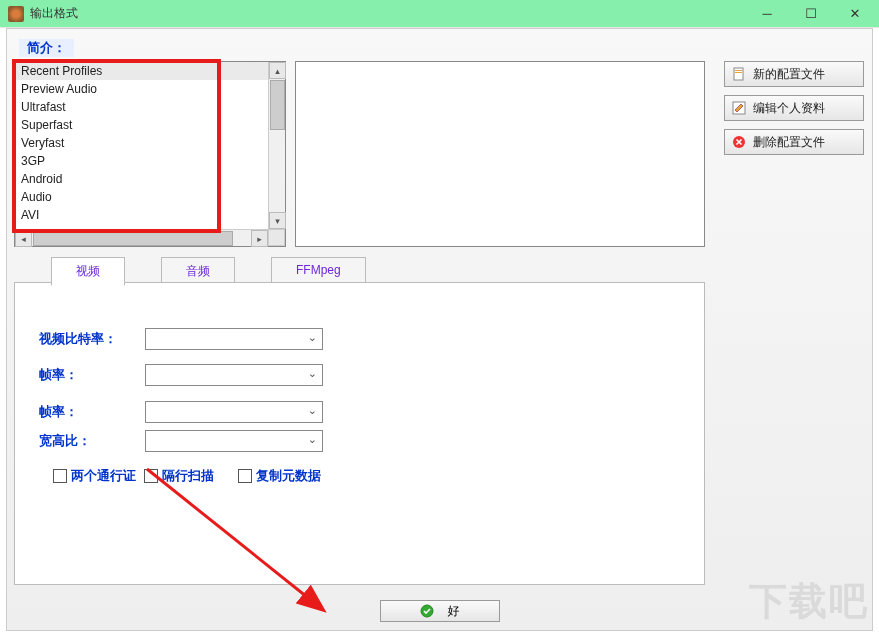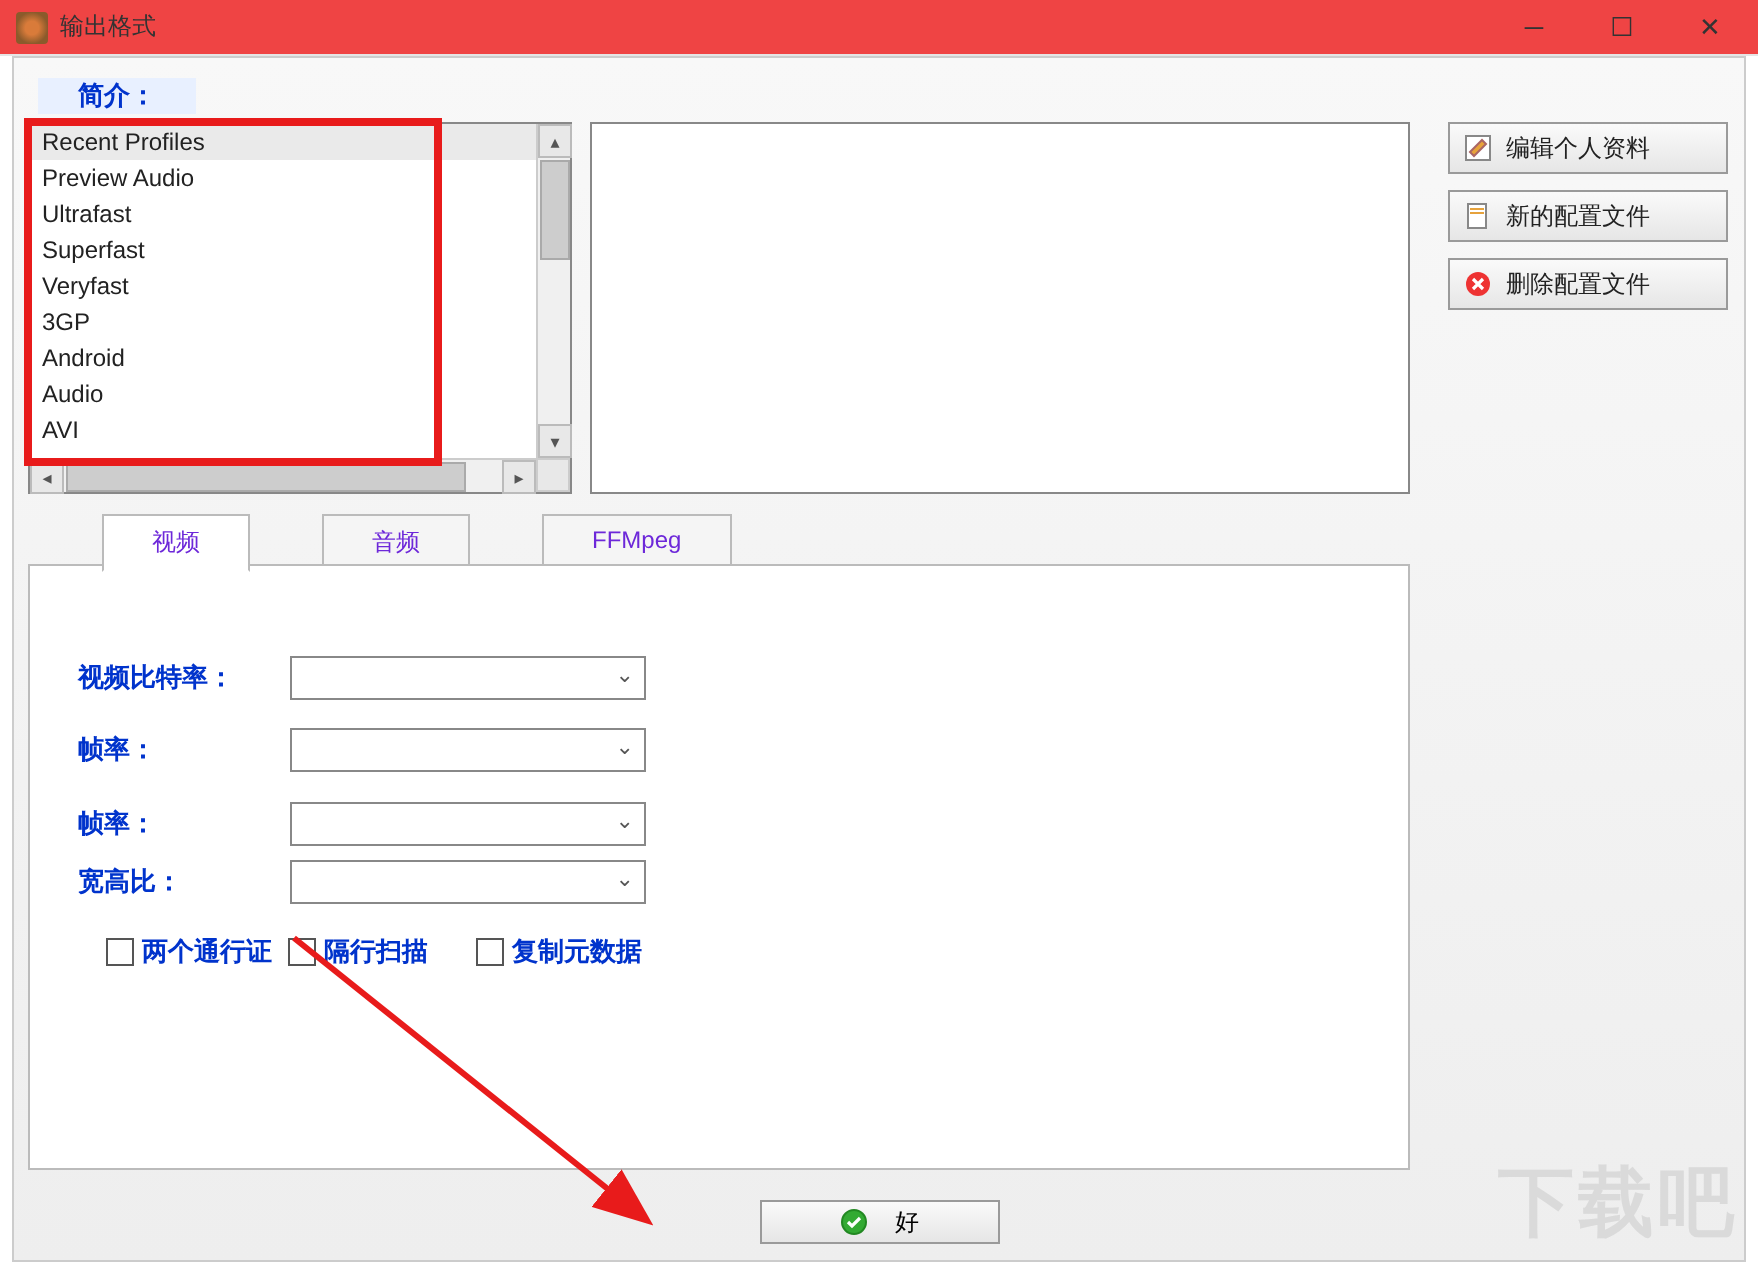--- a/index.html
+++ b/index.html
@@ -7,21 +7,21 @@
       font-family: "Microsoft YaHei", "SimSun", Arial, sans-serif;
       font-size: 12px;
       background: #fff;
       width: 879px;
       height: 637px;
       overflow: hidden;
       position: relative;
     }
     .titlebar {
       height: 28px;
-      background: #ef4444;
+      background: #86efac;
       border-bottom: 1px solid #e5e5e5;
       display: flex;
       align-items: center;
       padding: 0 2px;
     }
     .titlebar-icon {
       width: 16px; height: 16px;
       margin: 0 6px;
       background: radial-gradient(circle, #d97b3a 30%, #8b5a2b 70%);
       border-radius: 2px;
@@ -41,21 +41,21 @@
       border: 1px solid #ccc;
     }
     
     .intro-label {
       position: absolute;
       left: 12px; top: 10px;
       color: #0033cc;
       font-weight: bold;
       font-size: 13px;
       background: #e8f0ff;
-      padding: 0 20px;
+      padding: 0 8px;
     }
     
     .profile-list-wrap {
       position: absolute;
       left: 7px; top: 32px;
       width: 272px; height: 186px;
       background: #fff;
       border: 1px solid #888;
     }
     .profile-list {
@@ -302,35 +302,35 @@
   </div>
 
   <div class="red-highlight"></div>
 
   <div class="preview-pane"></div>
 
   <div class="side-buttons">
     <div class="side-btn">
       <span class="side-btn-icon">
         <svg width="14" height="14" viewBox="0 0 14 14">
-            <rect x="1" y="1" width="12" height="12" fill="#fff" stroke="#888"></rect>
-            <path d="M3 9 L9 3 L11 5 L5 11 Z" fill="#e8a33a" stroke="#a66"></path>
-          </svg>
-      </span>
-      <span class="side-btn-label">编辑个人资料</span>
-    </div>
-    <div class="side-btn">
-      <span class="side-btn-icon">
-        <svg width="14" height="14" viewBox="0 0 14 14">
             <rect x="2" y="1" width="9" height="12" fill="#fff" stroke="#888"></rect>
             <rect x="3" y="3" width="7" height="1" fill="#e6a23c"></rect>
             <rect x="3" y="5" width="7" height="1" fill="#e6a23c"></rect>
           </svg>
       </span>
       <span class="side-btn-label">新的配置文件</span>
+    </div>
+    <div class="side-btn">
+      <span class="side-btn-icon">
+        <svg width="14" height="14" viewBox="0 0 14 14">
+            <rect x="1" y="1" width="12" height="12" fill="#fff" stroke="#888"></rect>
+            <path d="M3 9 L9 3 L11 5 L5 11 Z" fill="#e8a33a" stroke="#a66"></path>
+          </svg>
+      </span>
+      <span class="side-btn-label">编辑个人资料</span>
     </div>
     <div class="side-btn">
       <span class="side-btn-icon">
         <svg width="14" height="14" viewBox="0 0 14 14">
             <circle cx="7" cy="7" r="6" fill="#e33"></circle>
             <path d="M4.5 4.5 L9.5 9.5 M9.5 4.5 L4.5 9.5" stroke="#fff" stroke-width="1.6"></path>
           </svg>
       </span>
       <span class="side-btn-label">删除配置文件</span>
     </div>

